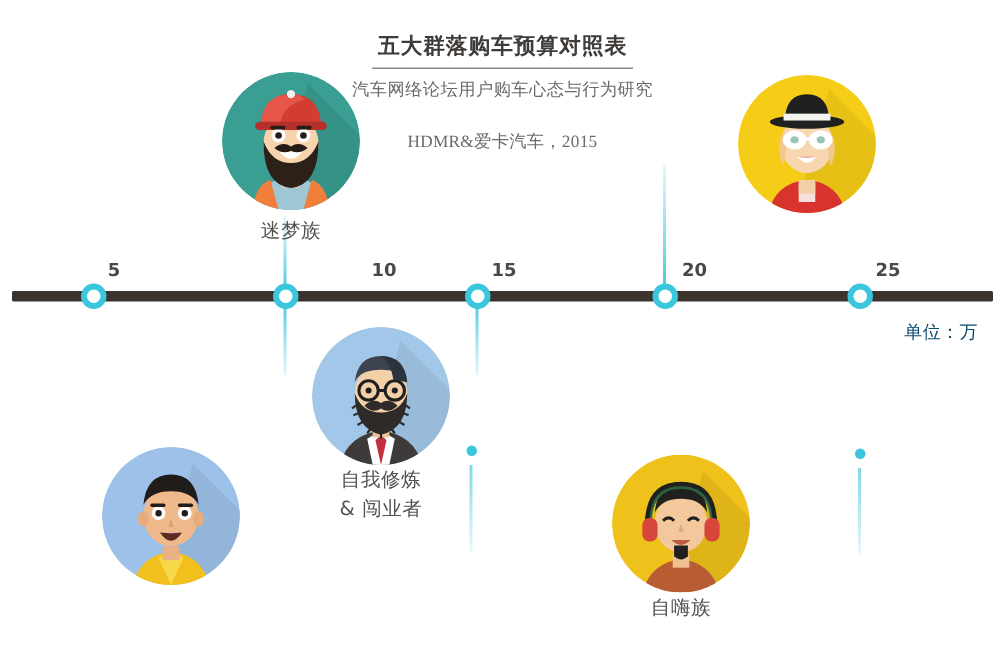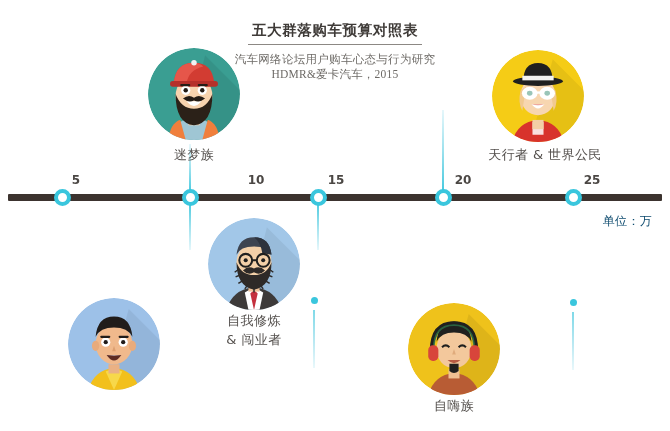--- a/index.html
+++ b/index.html
@@ -41,20 +41,21 @@
     margin-top: 7px;
     font-size: 11.5px;
     color: #6d6a66;
     line-height: 15px;
     letter-spacing: 0.3px;
     font-family: Liberation Serif, serif;
   }
   .subtitle .line2 {
     display: block;
     letter-spacing: 0.2px;
+    margin-top: 20px;
   }
 
   
   .axis-bar {
     position: absolute;
     left: 8px;
     top: 194px;
     width: 654px;
     height: 7px;
     background: #3c332f;
@@ -235,21 +236,20 @@
       <ellipse cx="41" cy="47" rx="8.5" ry="7" fill="#ffffff"></ellipse>
       <ellipse cx="60" cy="47" rx="8.5" ry="7" fill="#ffffff"></ellipse>
       <rect x="48" y="45" width="5" height="2.5" fill="#ffffff"></rect>
       <ellipse cx="41" cy="47" rx="3" ry="2.6" fill="#7fb7a6" opacity="0.8"></ellipse>
       <ellipse cx="60" cy="47" rx="3" ry="2.6" fill="#7fb7a6" opacity="0.8"></ellipse>
 
       <path d="M43 59 q7 9 14 0 z" fill="#ffffff"></path>
       <path d="M43 59 q7 2 14 0 z" fill="#e88f85"></path>
     </svg>
   </div>
-  <div class="group-label" style="left:545px; top:145px;">天行者 &amp; 世界公民</div>
 
   <div class="avatar" style="left:208px; top:218px; width:92px; height:92px;">
     <svg width="92" height="92" viewBox="0 0 100 100">
       <circle cx="50" cy="50" r="50" fill="#a2c7e8"></circle>
       <path d="M64 10 L100 46 L100 70 L72 98 L42 98 Z" fill="#000" opacity="0.06"></path>
 
       <path d="M20 100 q6 -22 30 -25 q24 3 30 25 z" fill="#3d3a39"></path>
       <path d="M50 75 l-10 6 l4 19 h12 l4 -19 z" fill="#ffffff"></path>
       <path d="M50 78 l-4 4 l4 18 l4 -18 z" fill="#c4303d"></path>
       <rect x="44" y="70" width="12" height="10" fill="#eec39b"></rect>

